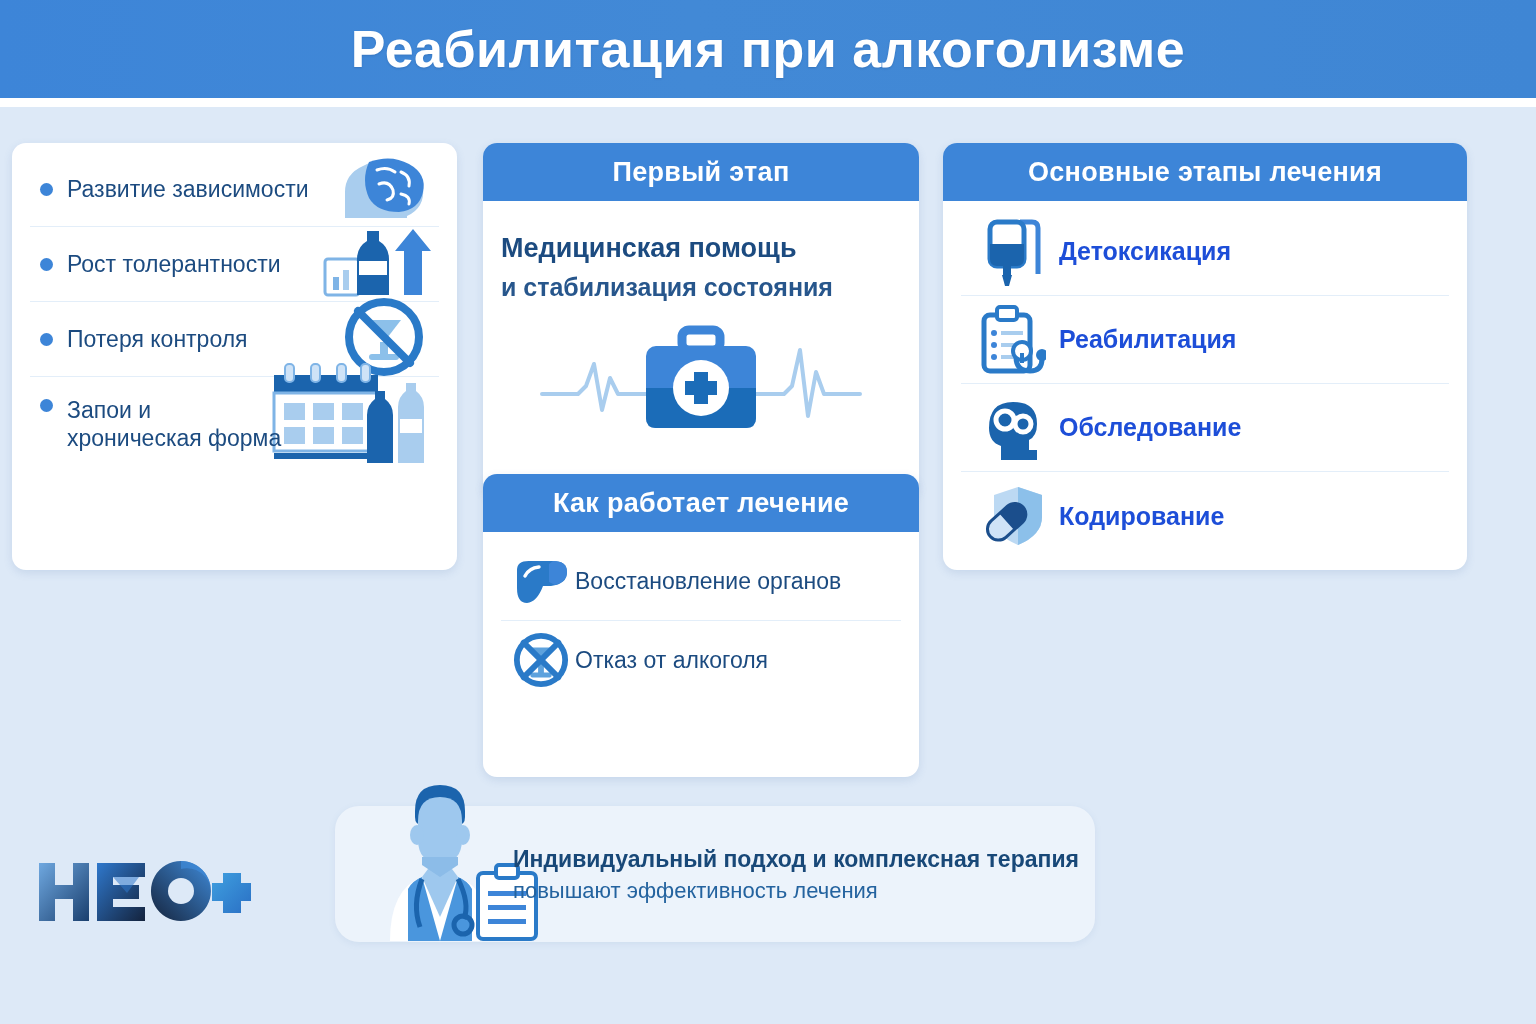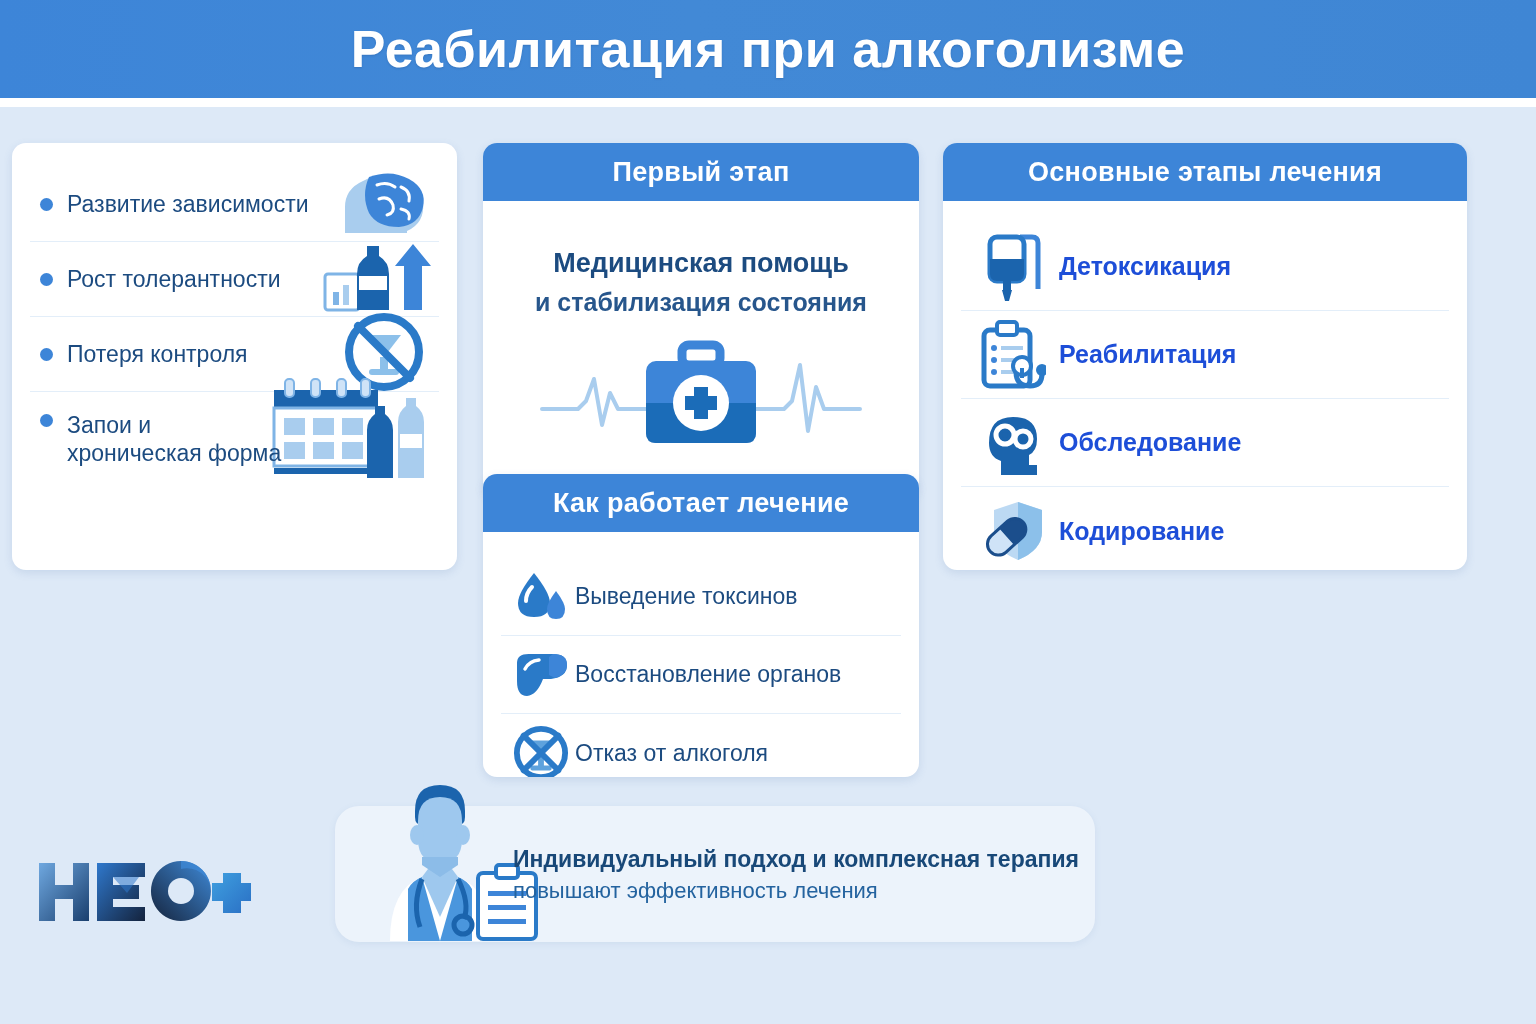--- a/index.html
+++ b/index.html
@@ -55,21 +55,21 @@
     color: #ffffff;
     font-size: 27px;
     font-weight: bold;
     display: flex;
     align-items: center;
     justify-content: center;
     height: 58px;
     letter-spacing: 0.3px;
     white-space: nowrap;
   }
-  .card-body { padding: 16px 18px; }
+  .card-body { padding: 1px 18px; }
 
   
   #card-problem  { left: 12px;  top: 143px; width: 445px; height: 427px; }
   #card-first    { left: 483px; top: 143px; width: 436px; height: 355px; }
   #card-how      { left: 483px; top: 474px; width: 436px; height: 303px; }
   #card-stages   { left: 943px; top: 143px; width: 524px; height: 427px; }
 
   
   .prob-list { position: relative; padding-top: 8px; }
   .prob-row {
@@ -97,21 +97,21 @@
     position: absolute;
     right: 0;
     top: 50%;
     transform: translateY(-50%);
     z-index: 1;
     pointer-events: none;
   }
 
   
   .first-text {
-    text-align: center;
+    text-align: left;
     color: #1c4b80;
     padding-top: 26px;
   }
   .first-line1 { font-size: 27px; font-weight: bold; line-height: 1.5; }
   .first-line2 { font-size: 25px; font-weight: bold; line-height: 1.5; color:#27568c; }
   .first-icon-wrap {
     display: flex;
     align-items: center;
     justify-content: center;
     margin-top: 14px;
@@ -281,30 +281,20 @@
       </span>
     </div>
   </div>
 </div>
 
 <div class="card" id="card-how">
   <div class="card-head">Как работает лечение</div>
   <div class="card-body">
     <div class="how-list">
 
-      <div class="how-row">
-        <span class="how-icon">
-          <svg width="50" height="52" viewBox="0 0 50 52">
-            <path d="M18 2 Q34 22 34 32 Q34 46 18 46 Q2 46 2 32 Q2 22 18 2 Z" fill="#2a7ac8"></path>
-            <path d="M10 30 Q10 22 16 16" stroke="#ffffff" stroke-width="4" fill="none" stroke-linecap="round"></path>
-            <path d="M40 20 Q49 32 49 38 Q49 48 40 48 Q31 48 31 38 Q31 32 40 20 Z" fill="#3d85d8"></path>
-          </svg>
-        </span>
-        <span class="how-text">Выведение токсинов</span>
-      </div>
 
       <div class="how-row">
         <span class="how-icon">
           <svg width="56" height="48" viewBox="0 0 56 48">
             <path d="M4 12 Q4 2 18 3 L40 3 Q54 3 54 14 Q54 26 38 28 L30 28 Q24 44 14 45 Q4 45 4 30 Z" fill="#2a7ac8"></path>
             <path d="M40 3 Q54 3 54 14 Q54 24 42 27 L36 24 L36 6 Z" fill="#3d85d8"></path>
             <path d="M12 18 Q16 10 26 9" stroke="#ffffff" stroke-width="3.5" fill="none" stroke-linecap="round"></path>
           </svg>
         </span>
         <span class="how-text">Восстановление органов</span>

